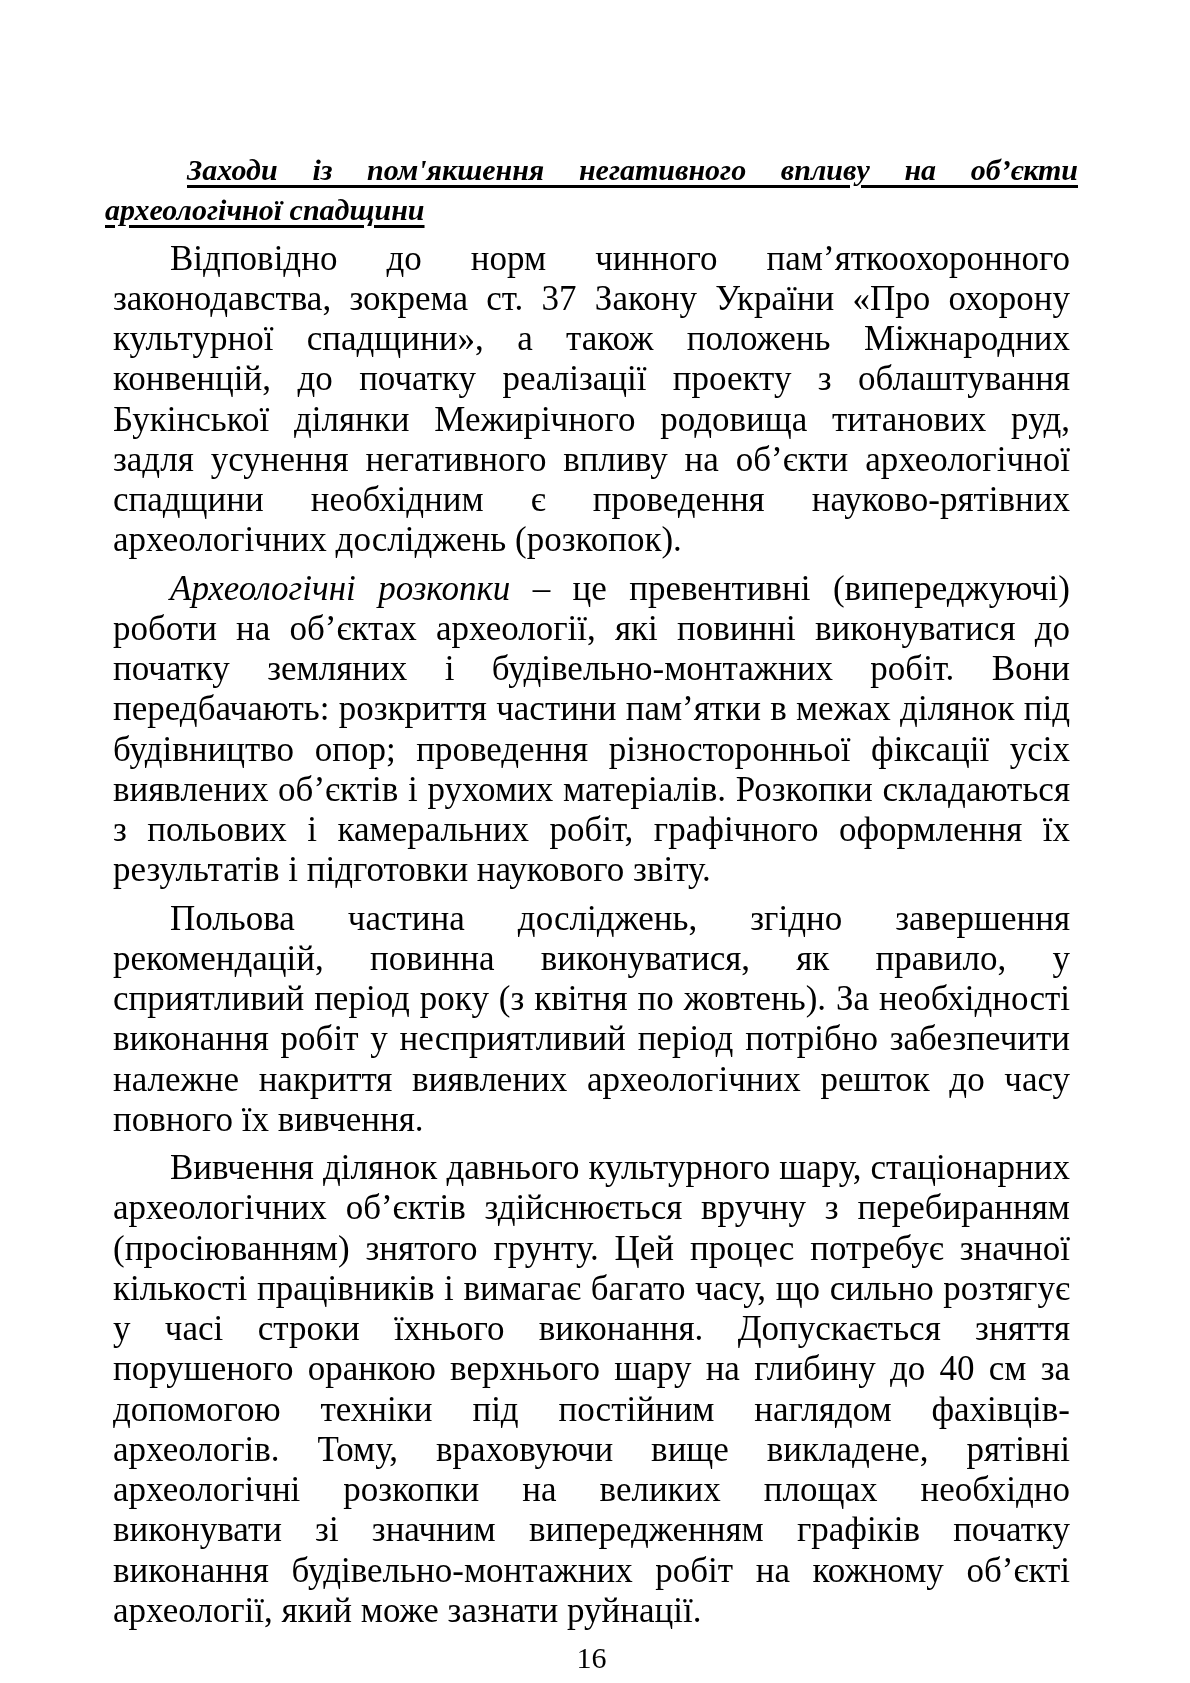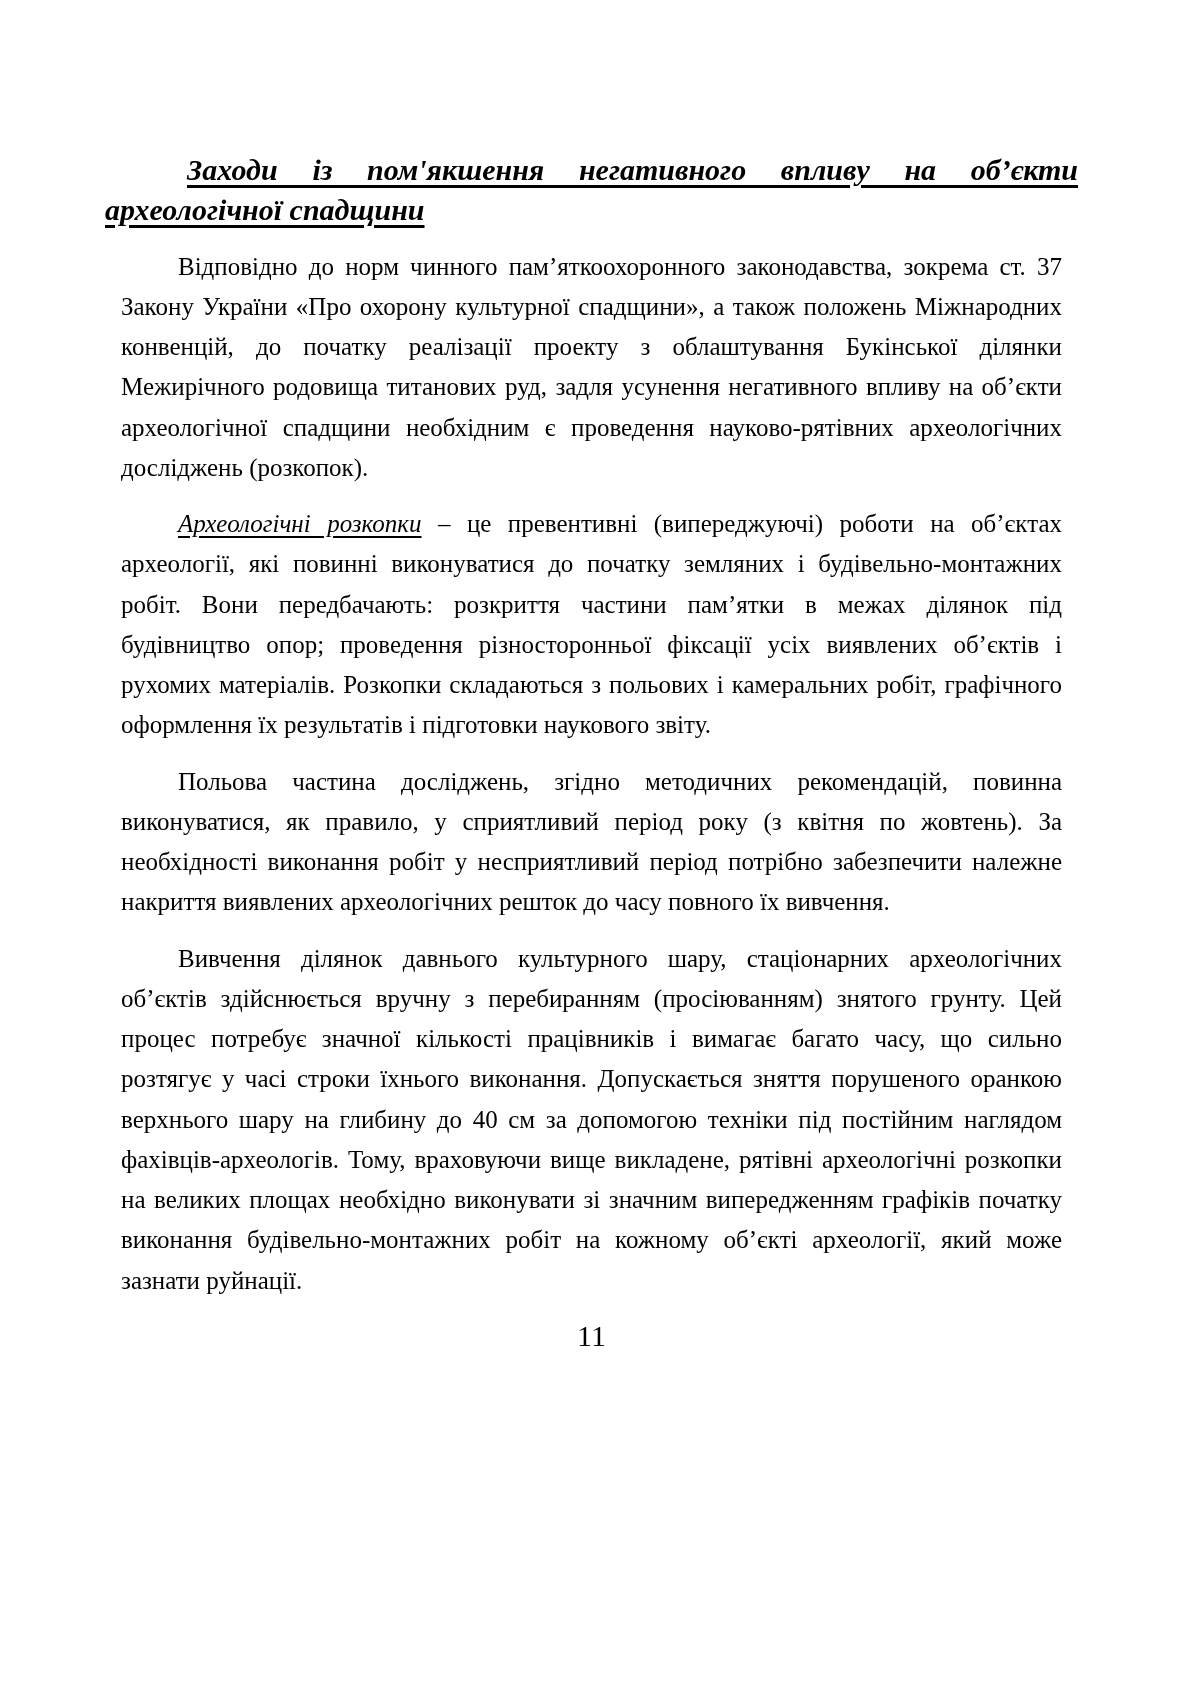--- a/index.html
+++ b/index.html
@@ -28,29 +28,28 @@
     line-height: 40.25px;
     font-weight: bold;
     font-style: italic;
     text-decoration: underline;
     text-decoration-thickness: 3px;
     text-underline-offset: 5px;
     text-align: justify;
     text-indent: 82px;
   }
   .body-p {
-    margin: 16px;
-    font-size: 25px;
+    margin: 8px;
+    font-size: 35px;
     line-height: 40.25px;
     text-align: justify;
     text-indent: 57px;
   }
   .lead-term {
     font-style: italic;
-    text-decoration: underline;
     text-decoration-thickness: 2px;
     text-underline-offset: 4px;
   }
   .p-final {
     font-weight: bold;
     font-style: italic;
     text-align-last: justify;
   }
   .page-number {
     margin-top: 2px;
@@ -65,22 +64,22 @@
 
 <div class="page">
   <div class="content">
 
     <p class="heading">Заходи із пом'якшення негативного впливу на об’єкти археологічної спадщини</p>
 
     <p class="body-p"><span>Відповідно до норм чинного пам’яткоохоронного законодавства, зокрема ст. 37 Закону України «Про охорону культурної спадщини», а також положень Міжнародних конвенцій, до початку реалізації проекту з облаштування Букінської ділянки Межирічного родовища титанових руд, задля усунення негативного впливу на об’єкти археологічної спадщини необхідним є проведення науково-рятівних археологічних досліджень (розкопок).</span></p>
 
     <p class="body-p"><span class="lead-term">Археологічні розкопки</span><span> – це превентивні (випереджуючі) роботи на об’єктах археології, які повинні виконуватися до початку земляних і будівельно-монтажних робіт. Вони передбачають: розкриття частини пам’ятки в межах ділянок під будівництво опор; проведення різносторонньої фіксації усіх виявлених об’єктів і рухомих матеріалів. Розкопки складаються з польових і камеральних робіт, графічного оформлення їх результатів і підготовки наукового звіту.</span></p>
 
-    <p class="body-p"><span>Польова частина досліджень, згідно методичних рекомендацій, повинна виконуватися, як правило, у сприятливий період року (з квітня по жовтень). За необхідності виконання робіт у несприятливий період потрібно забезпечити належне накриття виявлених археологічних решток до часу повного їх вивчення.</span></p>
+    <p class="body-p"><span>Польова частина досліджень, згідно завершення рекомендацій, повинна виконуватися, як правило, у сприятливий період року (з квітня по жовтень). За необхідності виконання робіт у несприятливий період потрібно забезпечити належне накриття виявлених археологічних решток до часу повного їх вивчення.</span></p>
 
     <p class="body-p"><span>Вивчення ділянок давнього культурного шару, стаціонарних археологічних об’єктів здійснюється вручну з перебиранням (просіюванням) знятого грунту. Цей процес потребує значної кількості працівників і вимагає багато часу, що сильно розтягує у часі строки їхнього виконання. Допускається зняття порушеного оранкою верхнього шару на глибину до 40 см за допомогою техніки під постійним наглядом фахівців-археологів. Тому, враховуючи вище викладене, рятівні археологічні розкопки на великих площах необхідно виконувати зі значним випередженням графіків початку виконання будівельно-монтажних робіт на кожному об’єкті археології, який може зазнати руйнації.</span></p>
 
 
 
-    <div class="page-number">11</div>
+    <div class="page-number">16</div>
 
   </div>
 </div>
 
 </body></html>

